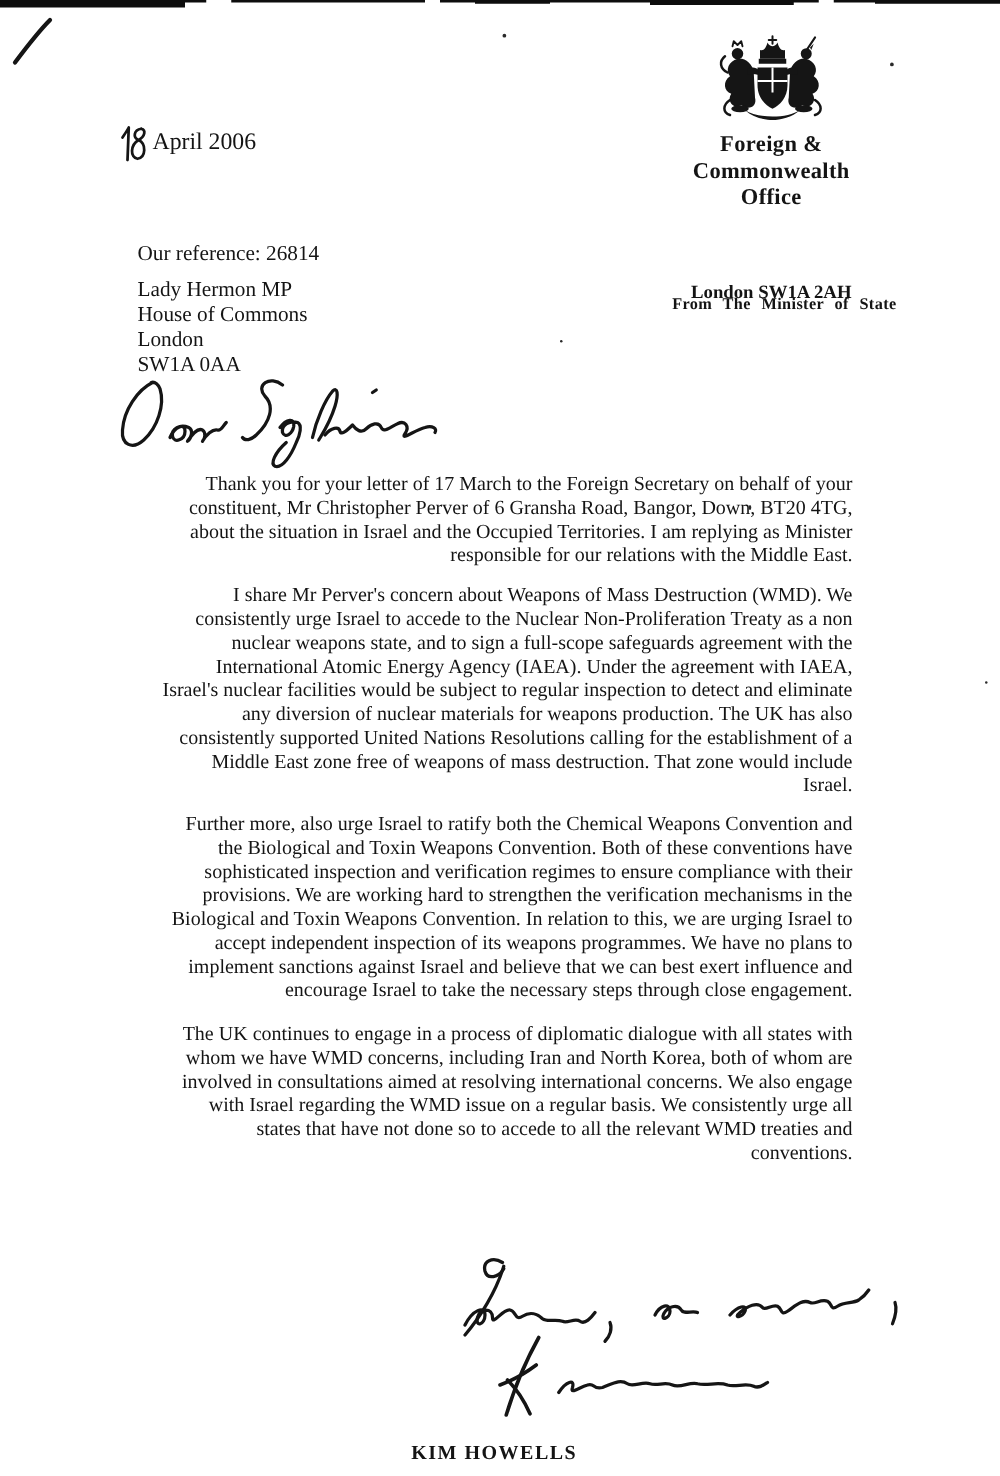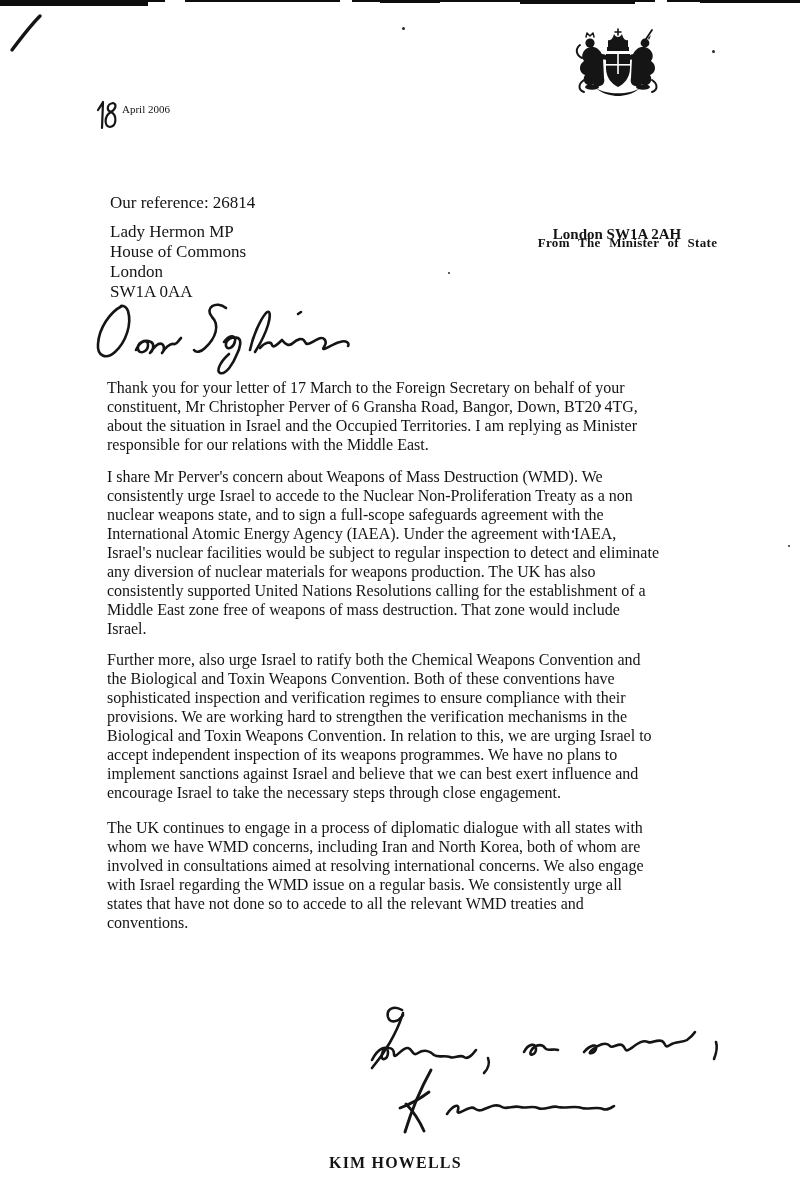--- a/index.html
+++ b/index.html
@@ -11,40 +11,40 @@
     font-family: "Liberation Serif", serif;
     color: #141414;
     overflow: hidden;
   }
   .abs { position: absolute; }
   .lines { white-space: pre-line; }
 
   
   .edgebar { position:absolute; background:#0d0d0d; }
 
-  .date-row { top:103px; left:122px; font-size:11px; }
+  .date-row { top:103px; left:122px; font-size:19px; }
   .ref-line { top:157px; left:110px; font-size:17px;margin-top:36px; }
   .recipient { top:222px; left:110px; font-size:17px; line-height:20px; }
 
   .org-name {
     top:105px; left:527px; width:180px;
     font-size:18px; font-weight:bold; line-height:21px;
     text-align:center; letter-spacing:0.3px;
   }
   .office-address {
     top:193px; left:527px; width:180px;
     font-size:15px; font-weight:bold; text-align:center;margin-top:33px;
   }
   .from-line {
     top:235px; left:535px; width:185px;
     font-size:13px; font-weight:bold; 
     text-align:center; word-spacing:5px; letter-spacing:0.3px;
   }
 
-  .para { left:107px; width:575px; font-size:16px; line-height:19px; }
+  .para { left:107px; width:575px; font-size:16px; line-height:19px;text-align:right; }
   .p1 { top:378px; }
   .p2 { top:467px; }
   .p3 { top:650px; }
   .p4 { top:818px;font-family:Liberation Serif, serif; }
   .p5 { top:944px; }
 
   .signer-name {
     top:1142px; left:329px;
     font-size:16px; font-weight:bold; letter-spacing:1.2px;margin-top:12px;
   }
@@ -115,20 +115,23 @@
       <circle cx="73" cy="15" r="4.4"></circle>
       <path class="fill" d="M76,10 L79,7 L77,12 Z"></path>
       <path class="fill" d="M73,19 C80,21 83,28 79,33 C85,37 84,45 78,47 C82,53 76,60 70,56 C64,61 57,57 59,50 L60,30 C61,23 67,18 73,19 Z"></path>
       <path class="fill" d="M66,27 C62,25 59,26 57,28 L57,32 C61,31 64,31 66,32 Z"></path>
       <ellipse cx="71" cy="59" rx="7" ry="2.8"></ellipse>
       <path class="fill" d="M24,60 C34,67 58,67 68,60 C62,66 52,68 46,68 C40,68 30,66 24,60 Z"></path>
       <path class="line" d="M12,52 C6,56 6,62 12,64" style="stroke-width:2"></path>
       <path class="line" d="M80,52 C86,56 86,62 80,64" style="stroke-width:2"></path>
     </svg>
   </div>
+  <div class="abs org-name lines">Foreign &amp;
+Commonwealth
+Office</div>
   <div class="abs office-address">London SW1A 2AH</div>
   <div class="abs from-line">From The Minister of State</div>
 
   <div class="abs hw" style="left:90px;top:296px;" aria-label="Dear Sylvia">
     <svg width="300" height="84" viewBox="0 0 300 84">
       <path d="M32,10 C20,16 9,32 8,48 C7,60 16,64 25,56 C36,46 42,28 38,15 C37,12 34,9 31,10"></path>
       <path d="M46,54 C50,45 58,42 58,49 C58,56 49,59 48,53 C47,47 54,43 61,46 C65,48 63,55 60,57 C64,51 68,46 72,48 C75,50 74,55 72,57 C75,52 80,47 84,48 C87,49 88,45 91,42"></path>
       <path d="M136,12 C126,4 114,12 122,21 C130,29 126,42 115,52 C111,56 106,57 104,54"></path>
       <path d="M134,46 C139,39 146,38 145,45 C144,51 138,55 136,50 C135,44 142,40 148,42 C152,44 150,52 147,58 C143,68 136,79 130,77 C126,75 130,66 139,58"></path>
       <path d="M160,54 C163,40 170,24 176,17 C180,13 181,19 178,29 C174,42 168,51 165,56"></path>

